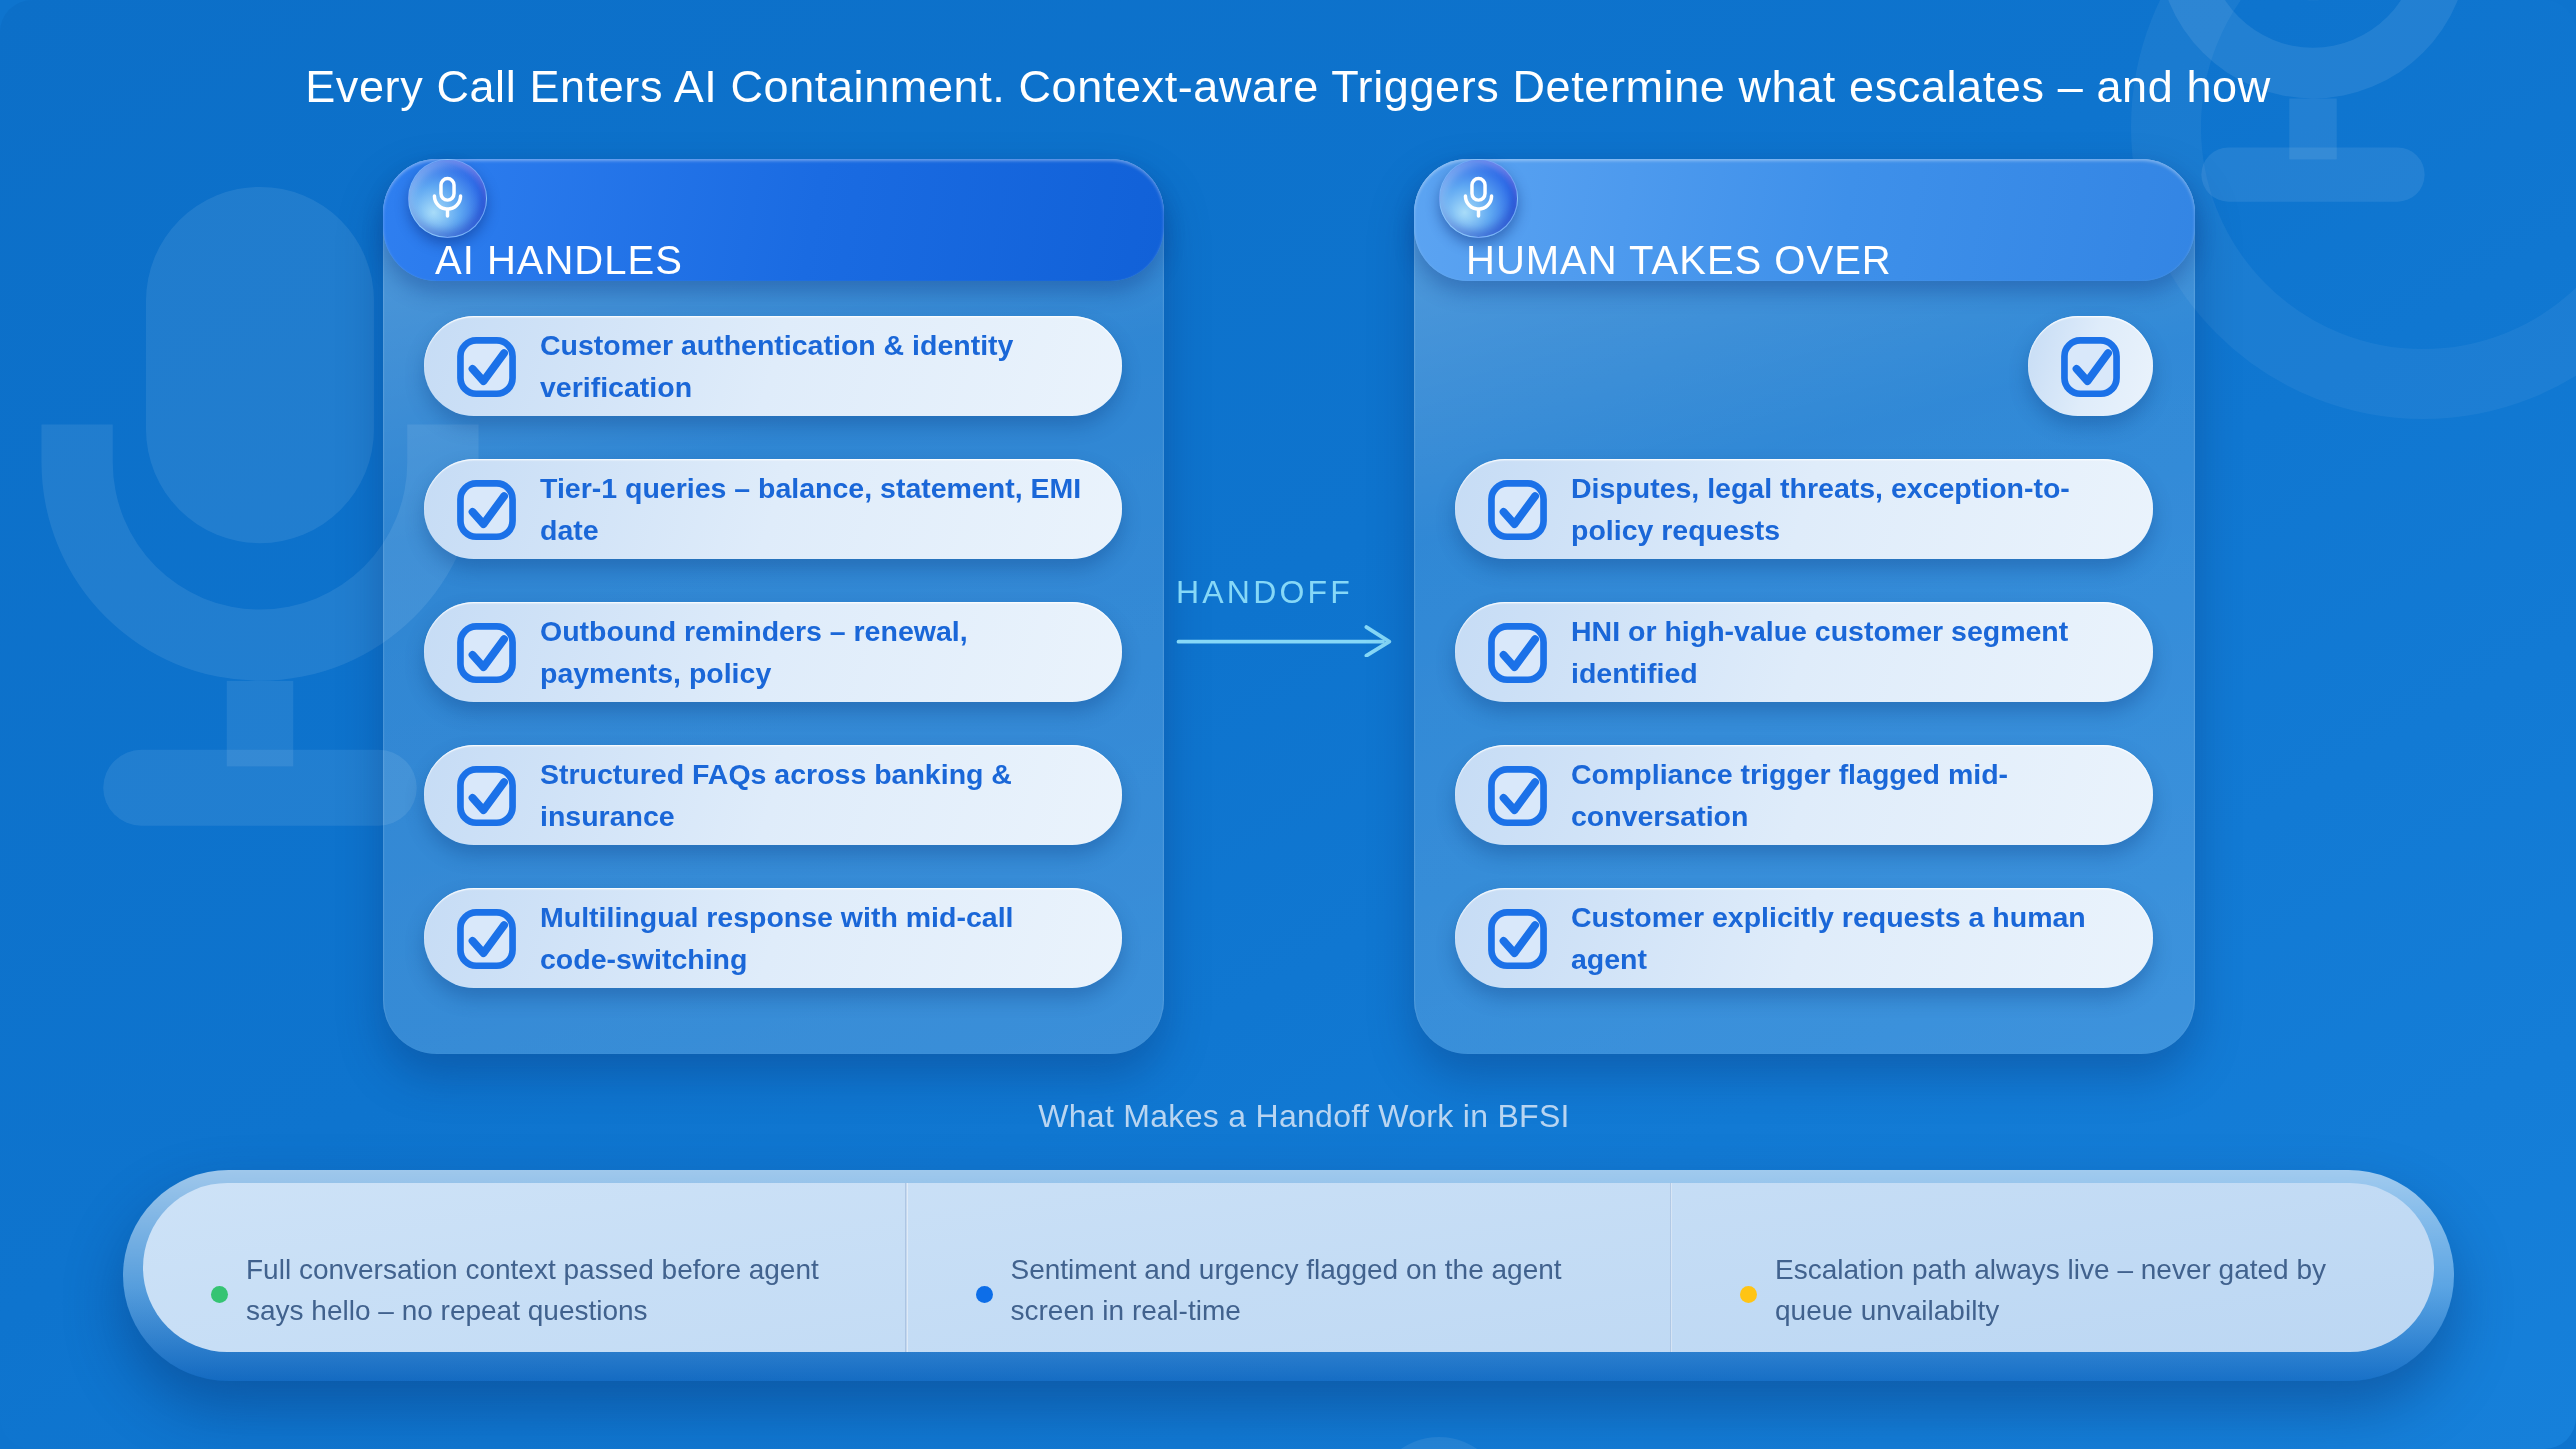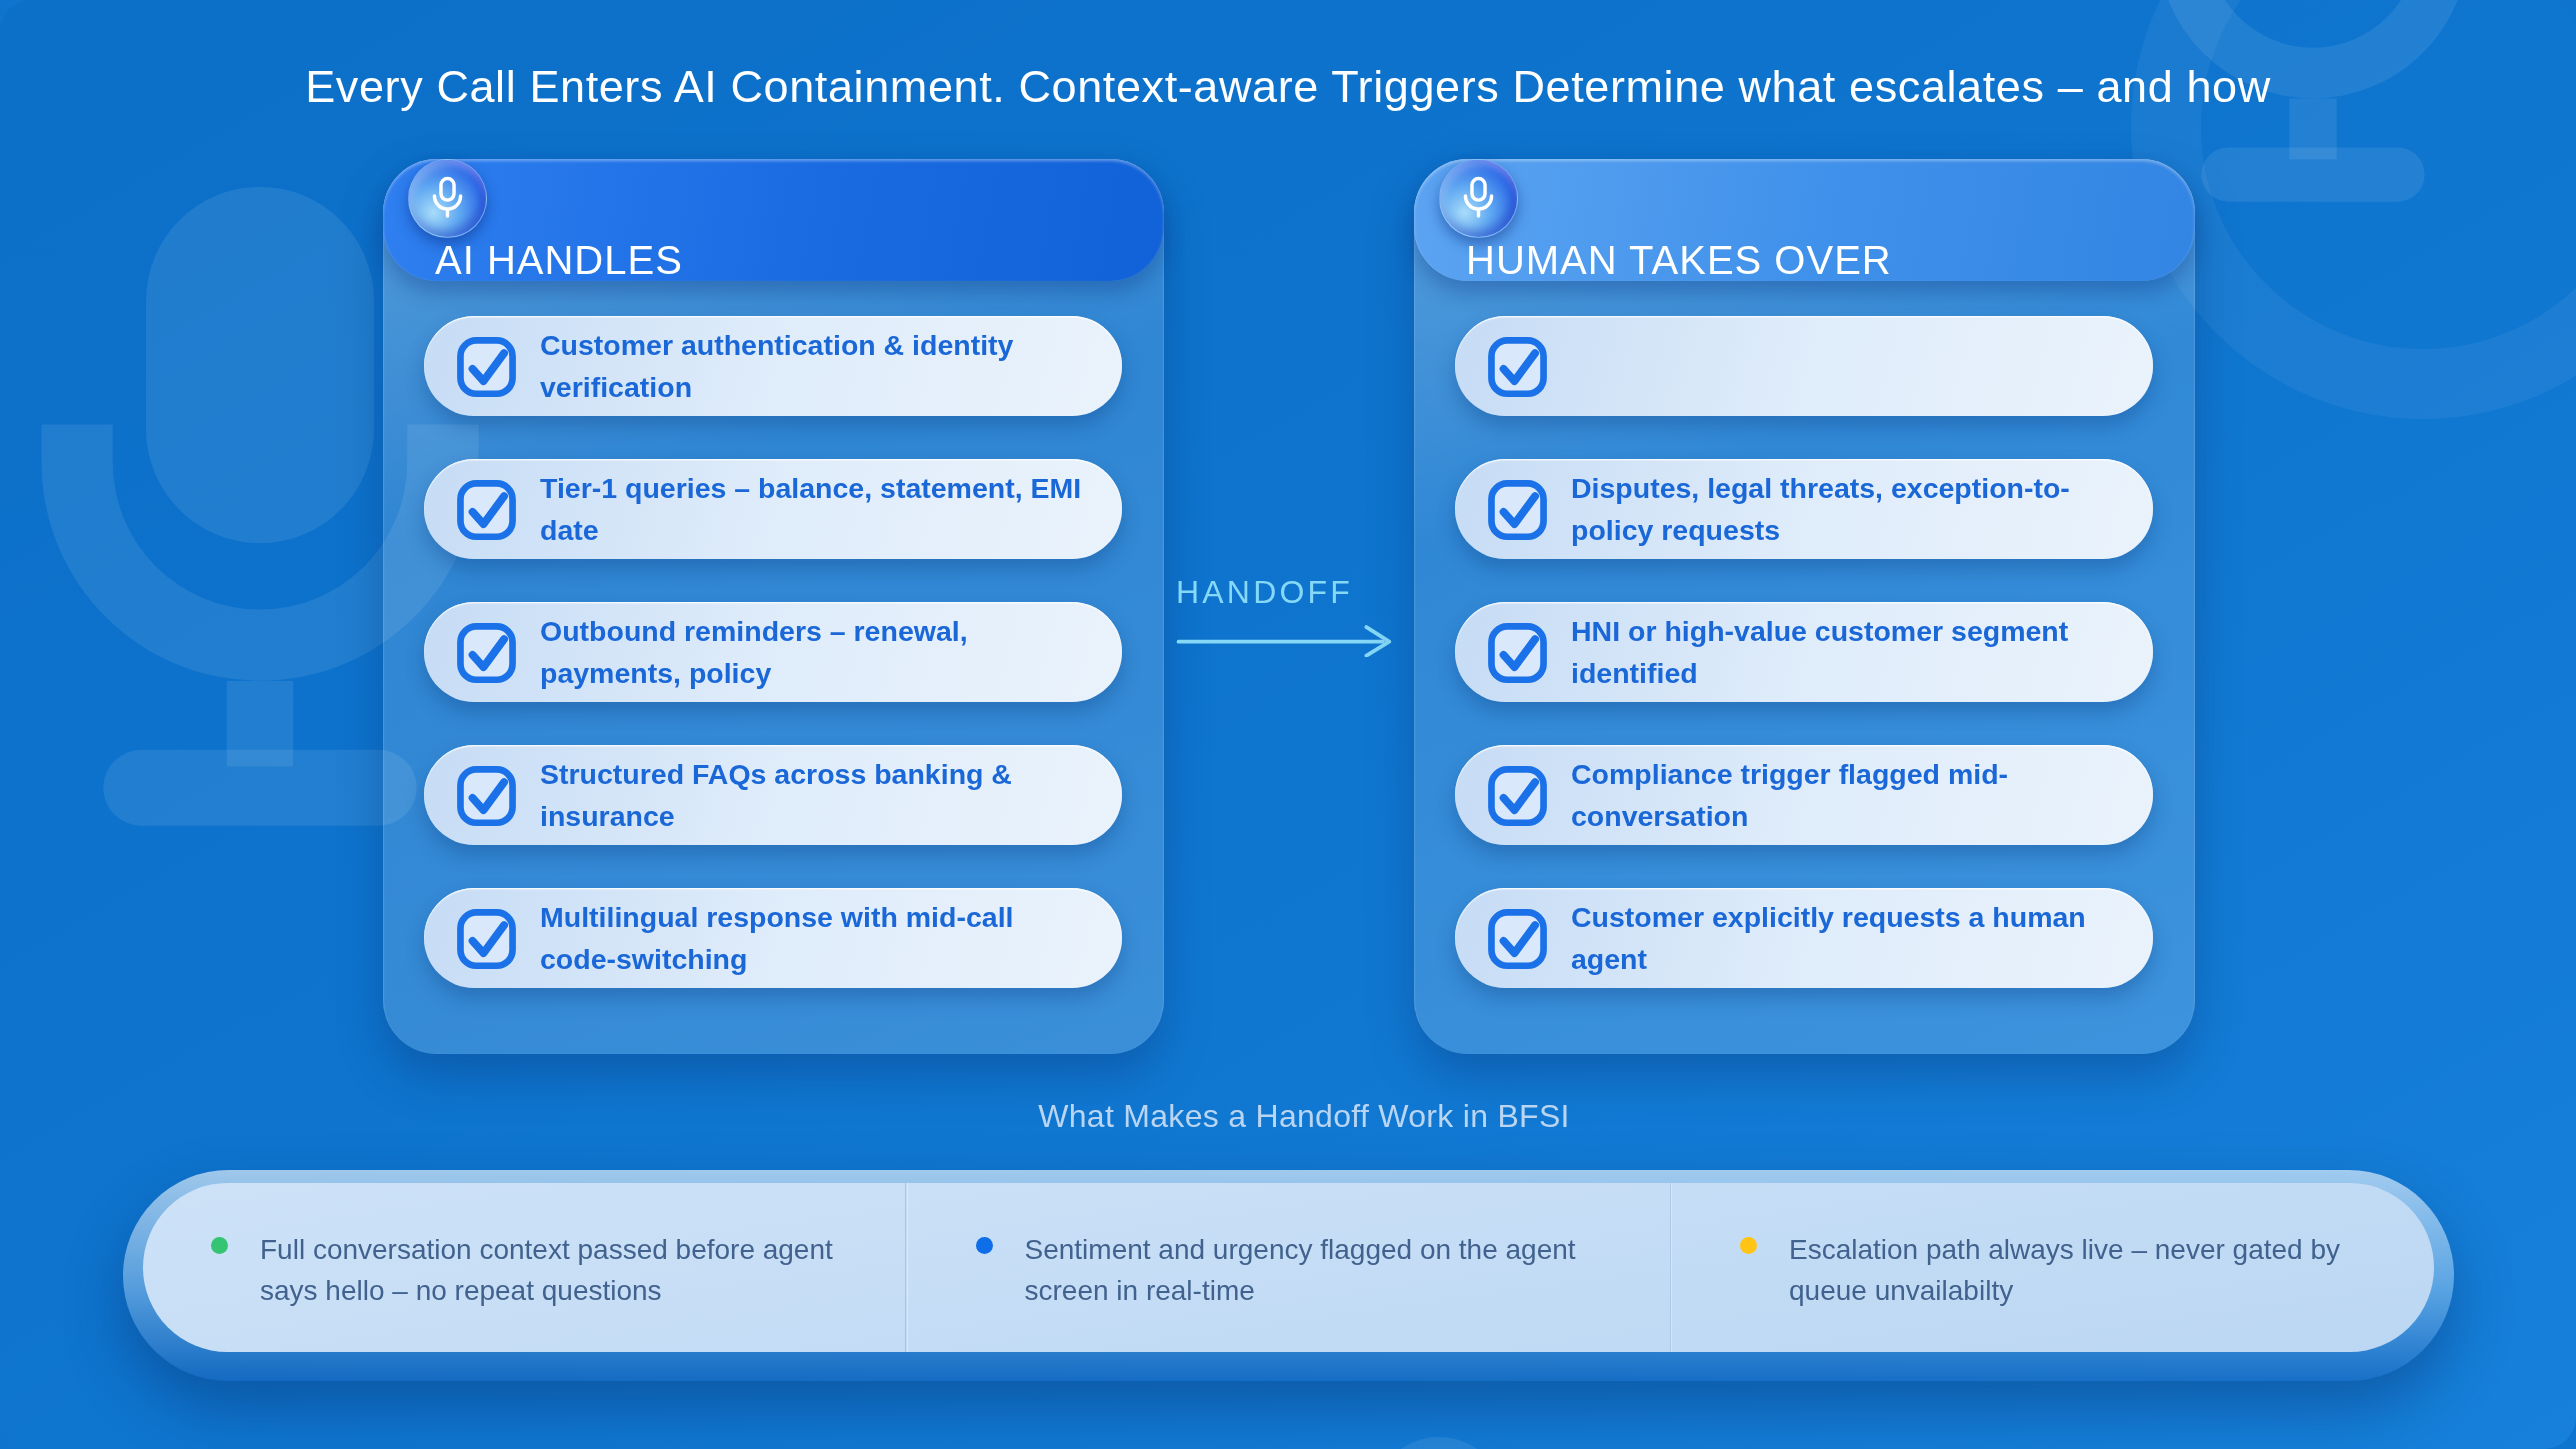--- a/index.html
+++ b/index.html
@@ -59,21 +59,21 @@
     display:flex;align-items:center;justify-content:center;
   }
   .mic-badge svg{width:49px;height:49px;}
   .card-header-label{
     margin-left:27px;color:#FFFFFF;
     font-size:40px;font-weight:400;letter-spacing:1px;
   }
 
   .checklist{
     position:absolute;top:157px;left:41px;right:42px;
-    display:flex;flex-direction:column;gap:43px;
+    display:flex;flex-direction:column;gap:43px;align-items:flex-end;
   }
   .check-pill{
     height:100px;border-radius:51px;
     background:linear-gradient(105deg,#C6DCF5 0%,#DFECFA 50%,#EAF3FC 100%);
     box-shadow:0 10px 19px rgba(10,52,120,0.30), inset 0 1.3px 1.3px rgba(255,255,255,0.9);
     display:flex;align-items:center;
     padding:0 32px;box-sizing:border-box;
   }
   .checkbox{flex:none;width:61px;height:63px;}
   .check-pill-text{
@@ -104,21 +104,21 @@
     background:linear-gradient(180deg,rgba(255,255,255,0.60) 0%,rgba(255,255,255,0.30) 55%,rgba(30,80,160,0.30) 100%);
     box-shadow:0 28px 57px rgba(7,48,108,0.42);
   }
   .bottom-inner{
     position:absolute;left:20px;right:20px;top:12.7px;bottom:29px;
     border-radius:87px;
     background:linear-gradient(172deg,#CDE2F7 0%,#BCD7F3 100%);
     display:flex;overflow:hidden;
   }
   .bottom-col{
-    flex:1;display:flex;align-items:flex-start;gap:32px;
+    flex:1;display:flex;align-items:center;gap:18px;
     padding:46px 44px 0 68px;box-sizing:border-box;
   }
   .bullet{
     flex:none;width:17px;height:17px;border-radius:50%;margin-top:8.2px;
   }
   .bottom-col-text{
     font-size:28px;line-height:1.47;font-weight:400;color:#41628E;
   }
   .v-divider{
     flex:none;width:2.5px;align-self:stretch;

